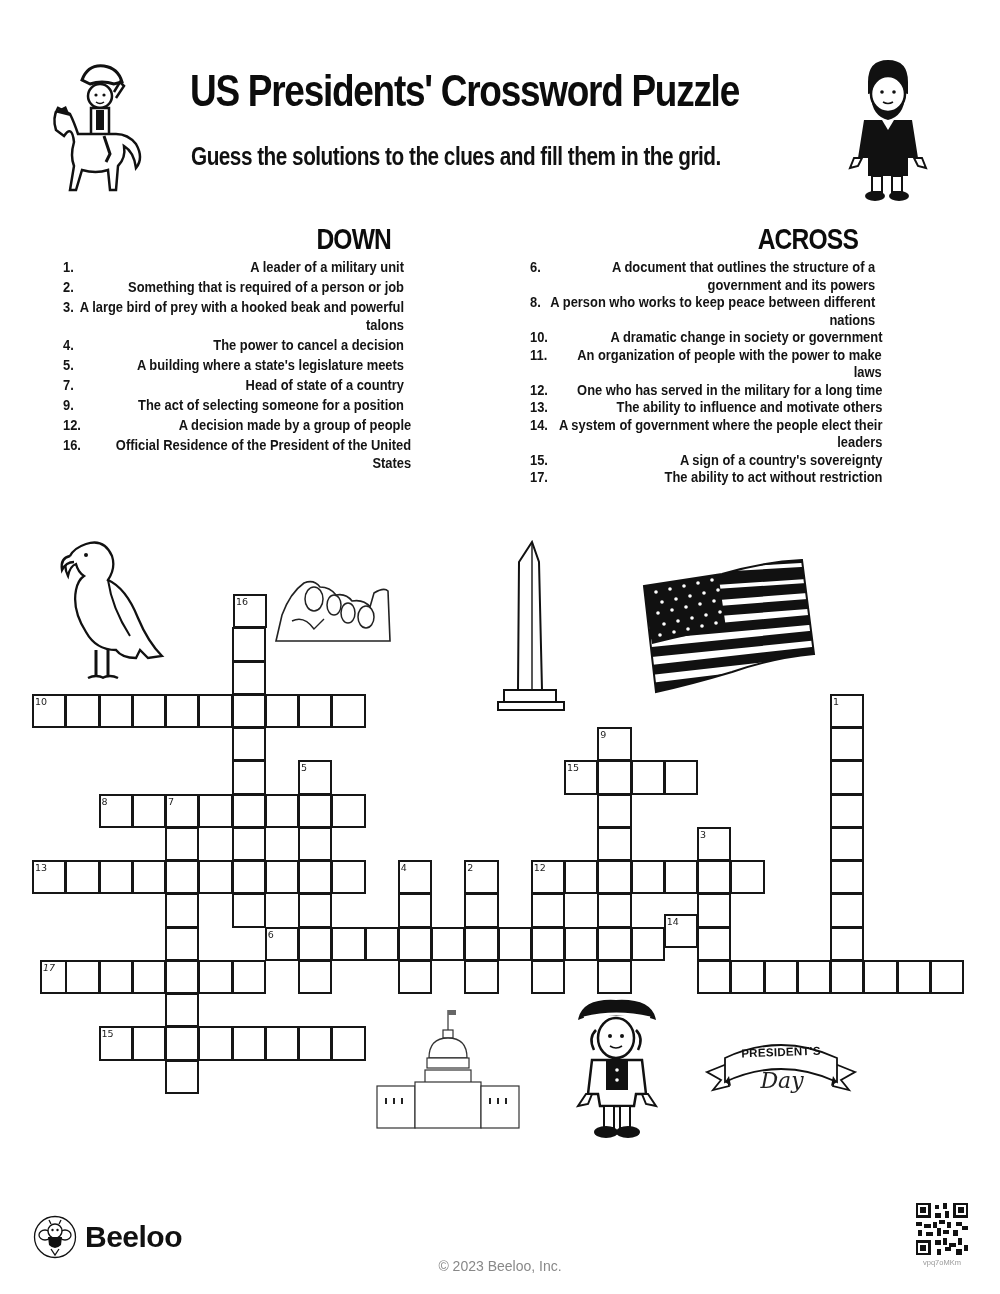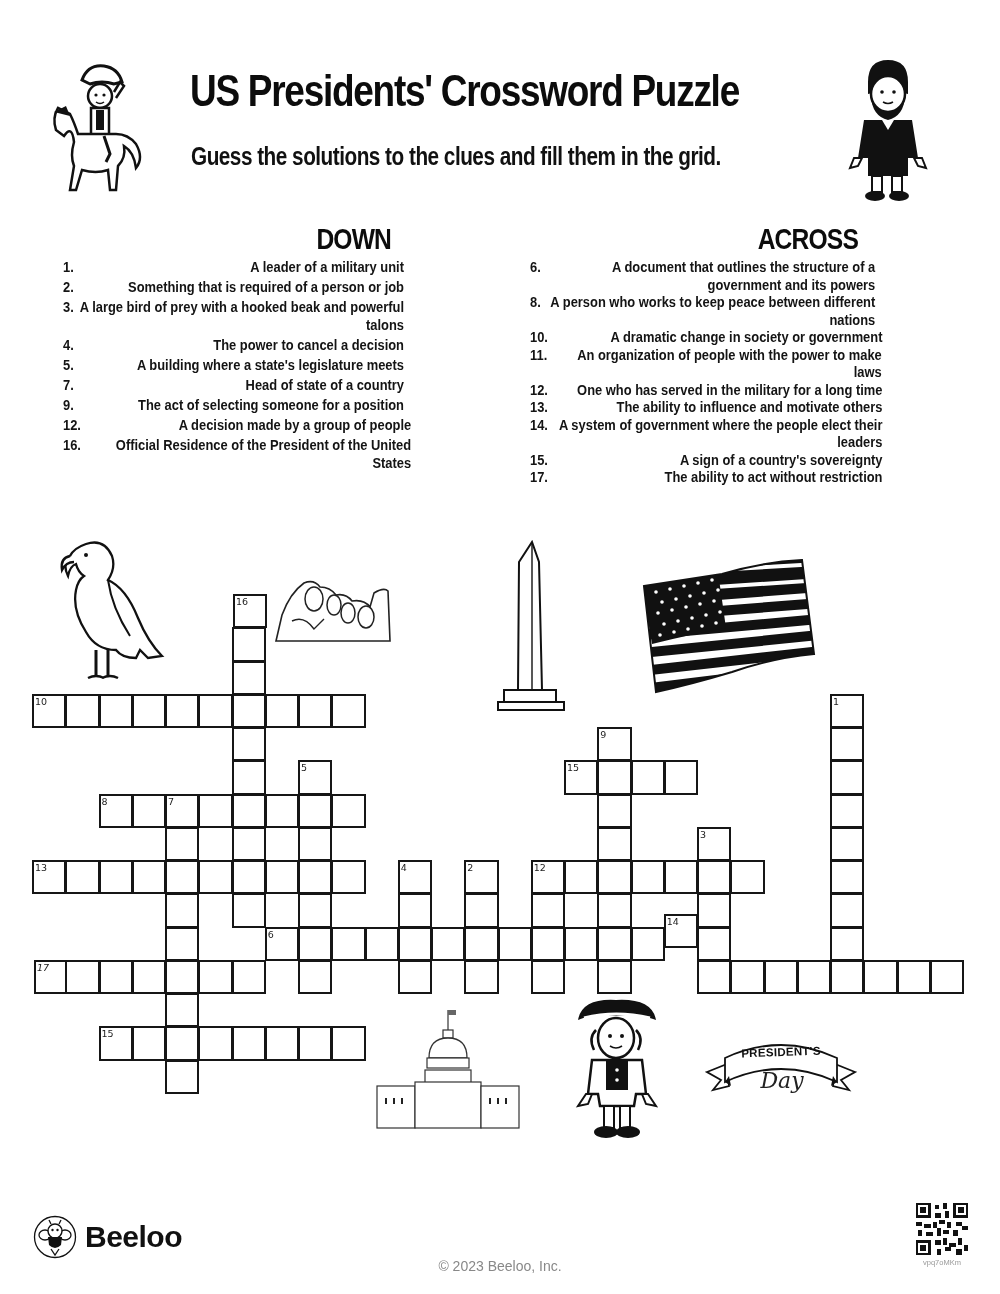--- a/index.html
+++ b/index.html
@@ -379,21 +379,21 @@
     <div class="cell" style="left: 530.75px; top: 959.75px;"></div>
     <div class="cell" style="left: 264.75px; top: 926.5px;">
       <span class="cell-num">6</span>
     </div>
     <div class="cell" style="left: 331.25px; top: 926.5px;"></div>
     <div class="cell" style="left: 364.5px; top: 926.5px;"></div>
     <div class="cell" style="left: 431px; top: 926.5px;"></div>
     <div class="cell" style="left: 497.5px; top: 926.5px;"></div>
     <div class="cell" style="left: 564px; top: 926.5px;"></div>
     <div class="cell" style="left: 630.5px; top: 926.5px;"></div>
-    <div class="cell" style="left: 34px; top: 959.75px; font-style: italic;">
+    <div class="cell" style="left: 40px; top: 959.75px; font-style: italic;">
       <span class="cell-num">17</span>
     </div>
     <div class="cell" style="left: 65.25px; top: 959.75px;"></div>
     <div class="cell" style="left: 98.5px; top: 959.75px;"></div>
     <div class="cell" style="left: 131.75px; top: 959.75px;"></div>
     <div class="cell" style="left: 198.25px; top: 959.75px;"></div>
     <div class="cell" style="left: 231.5px; top: 959.75px;"></div>
     <div class="cell" style="left: 663.75px; top: 914px;">
       <span class="cell-num">14</span>
     </div>

